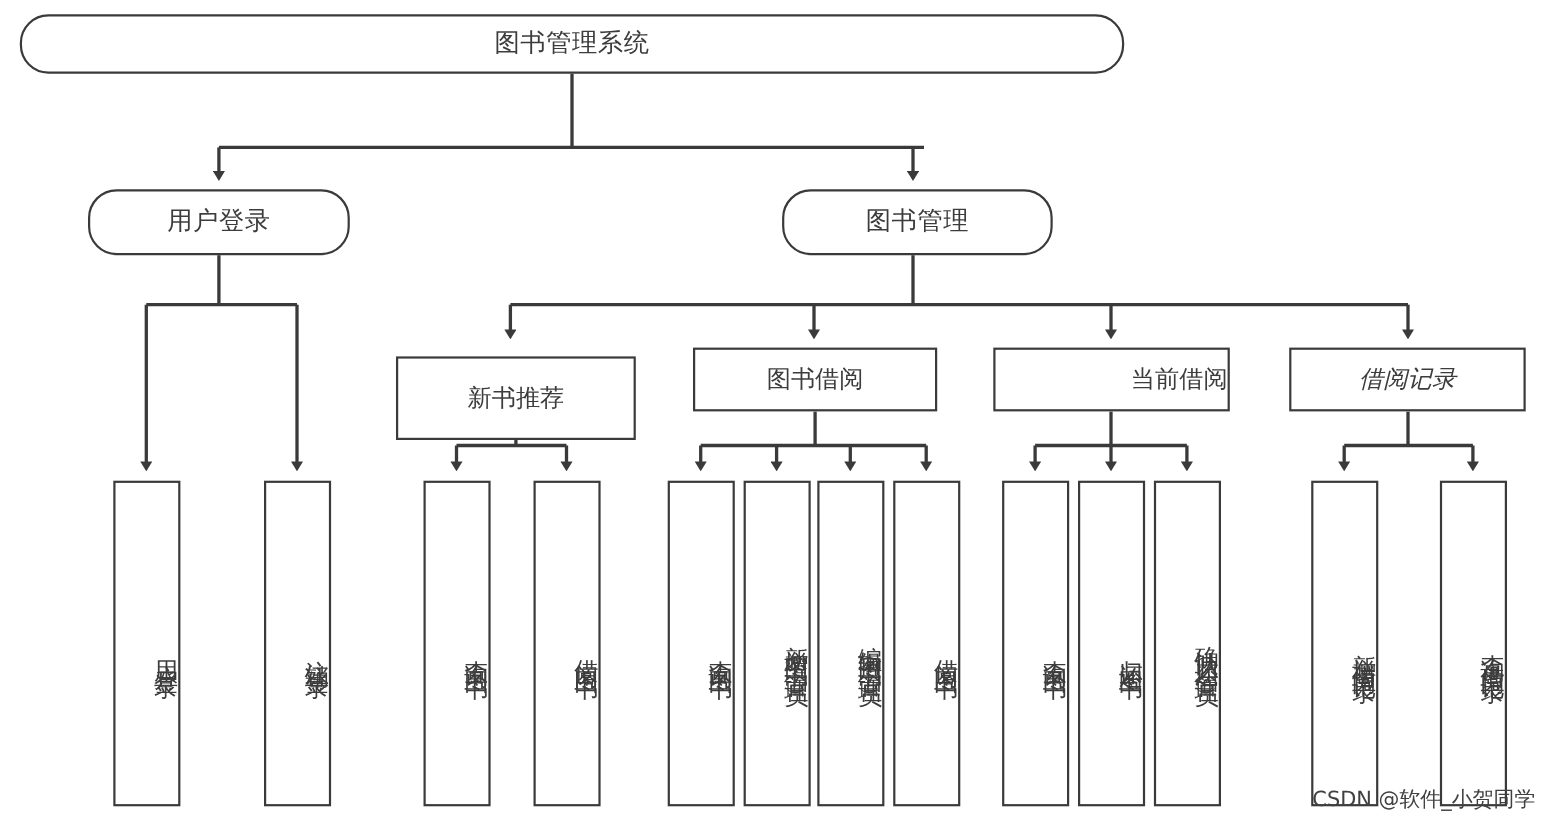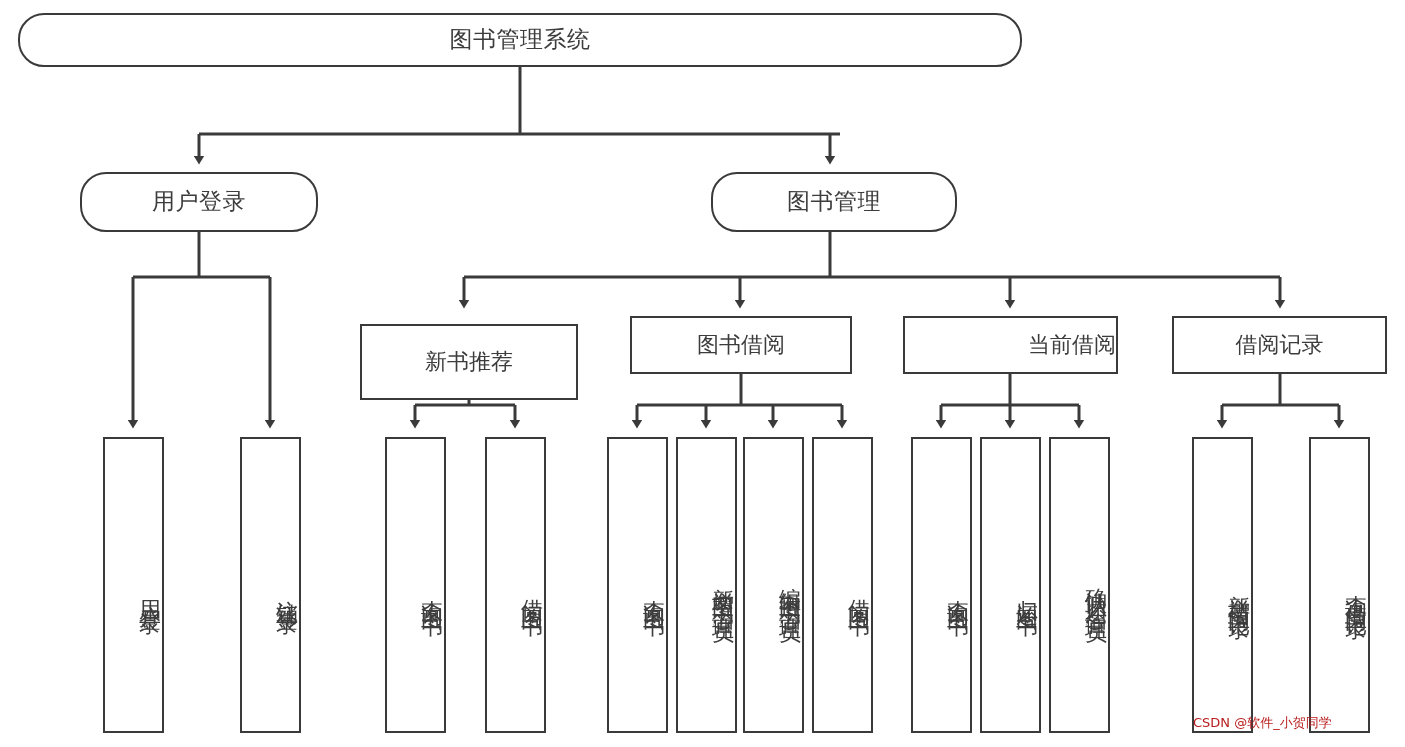--- a/index.html
+++ b/index.html
@@ -53,22 +53,22 @@
     white-space: nowrap;
   }
   .leaf-text {
     writing-mode: vertical-rl;
     text-orientation: upright;
     letter-spacing: 5px;
     display: block;
   }
   .watermark {
     position: absolute;
-    color: #b91c1c;
-    font-size: 13px;
+    color: #404040;
+    font-size: 19px;
     white-space: nowrap;
     font-family: "DejaVu Sans", "Liberation Sans", sans-serif;
   }
 </style>
 </head>
 <body>
 
 <div id="canvas">
 
   <svg id="edges" viewBox="0 0 1405 747" xmlns="http://www.w3.org/2000/svg">
@@ -134,21 +134,21 @@
 
   <div class="node node-l3" style="left:360px; top:324px; width:218px; height:76px;">
     <span>新书推荐</span>
   </div>
   <div class="node node-l3" style="left:630px; top:316px; width:222px; height:58px;">
     <span>图书借阅</span>
   </div>
   <div class="node node-l3" style="left:903px; top:316px; width:215px; height:58px;justify-content:flex-end;">
     <span>当前借阅</span>
   </div>
-  <div class="node node-l3" style="left:1172px; top:316px; width:215px; height:58px;">
+  <div class="node node-l3" style="left:1172px; top:316px; width:215px; height:58px;font-style:italic;">
     <span>借阅记录</span>
   </div>
 
   <div class="node node-leaf" style="left:103px; top:437px; width:61px; height:296px;">
     <span class="leaf-text">用户登录</span>
   </div>
   <div class="node node-leaf" style="left:240px; top:437px; width:61px; height:296px;">
     <span class="leaf-text">注销登录</span>
   </div>
 

